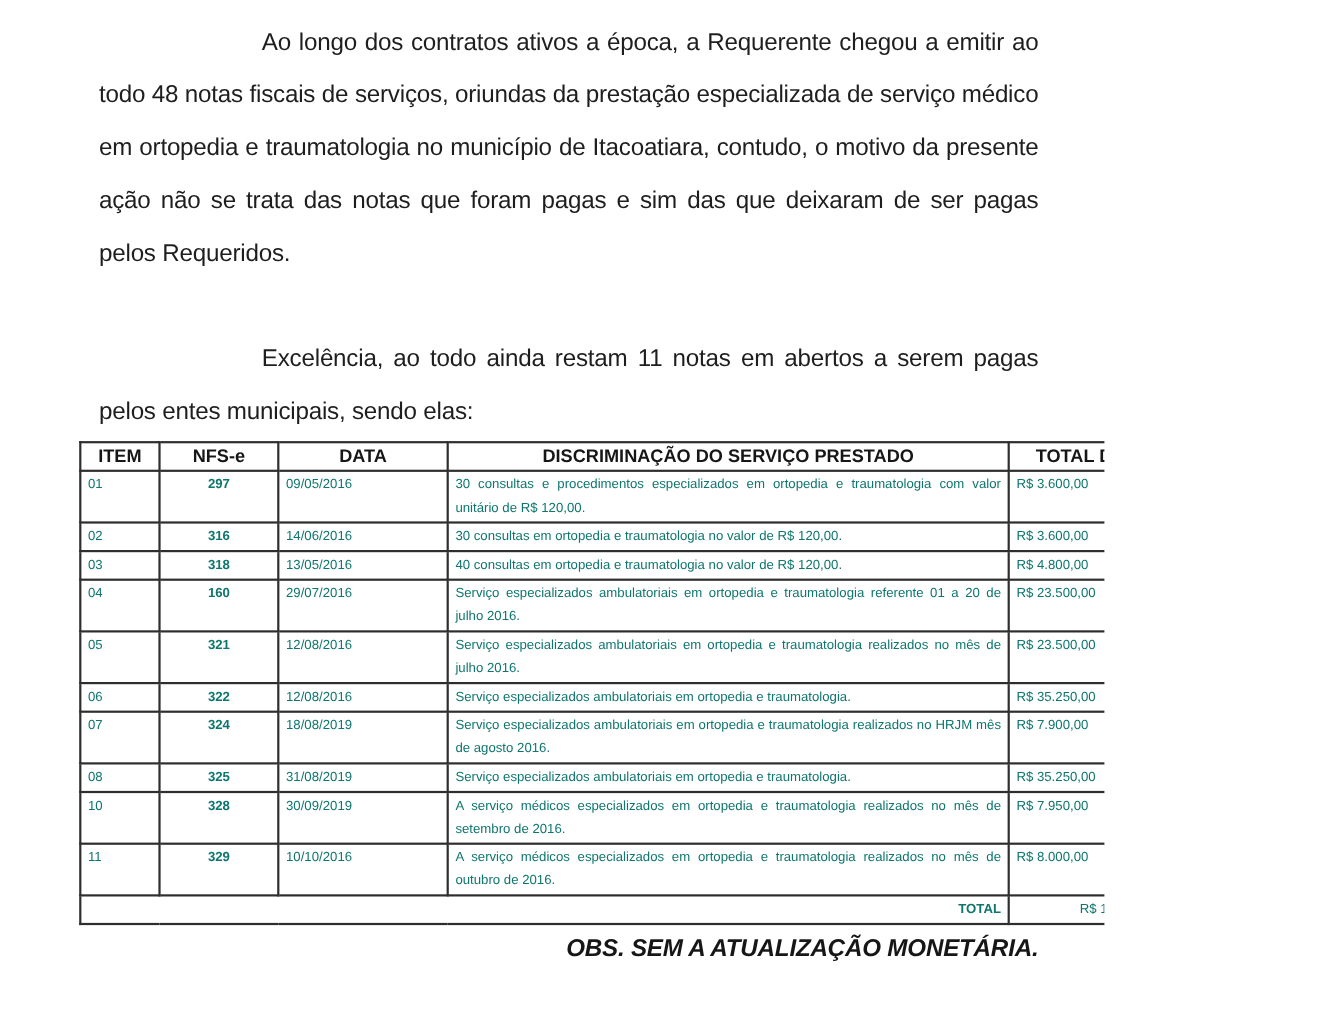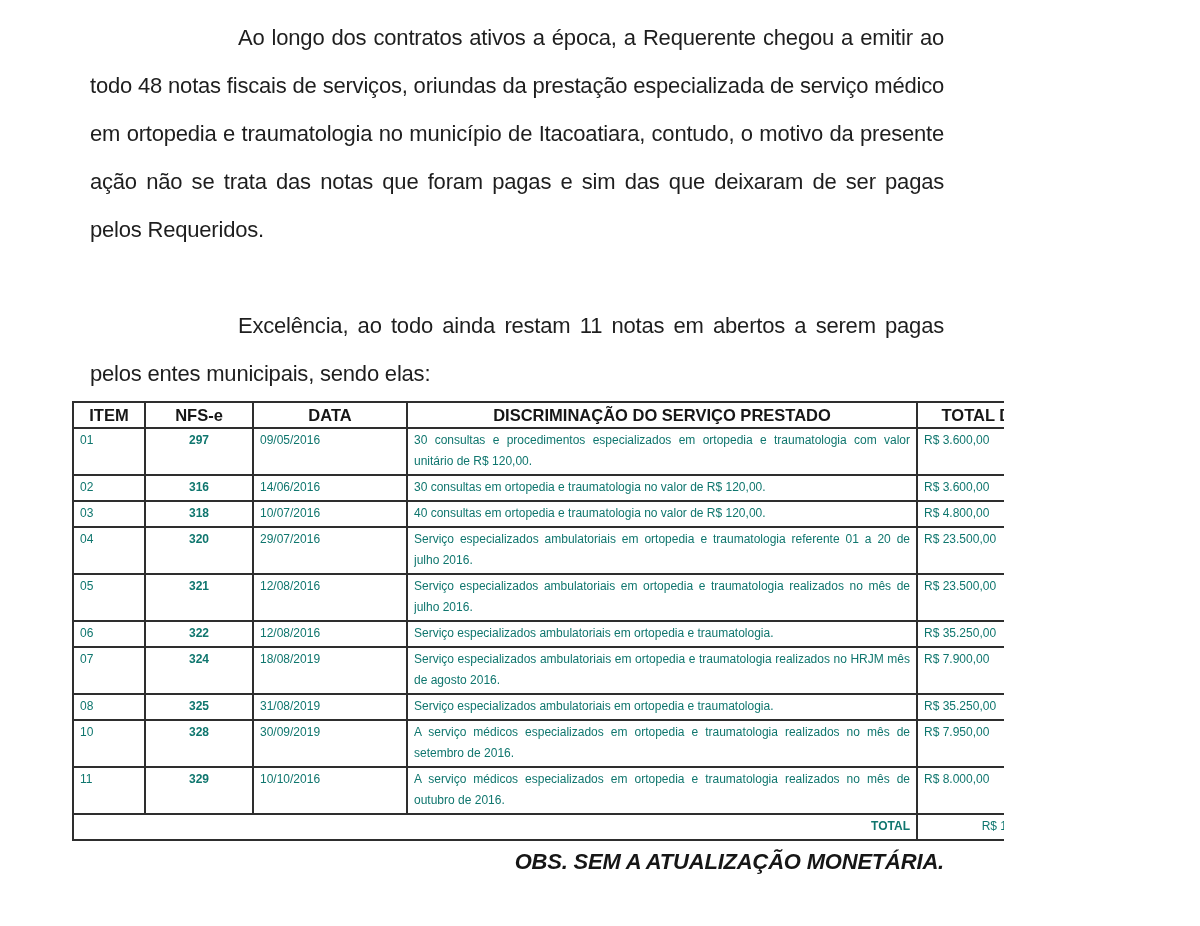--- a/index.html
+++ b/index.html
@@ -116,27 +116,27 @@
         <tr>
           <td class="c-item">02</td>
           <td class="c-nfse">316</td>
           <td class="c-date">14/06/2016</td>
           <td class="c-desc">30 consultas em ortopedia e traumatologia no valor de R$ 120,00.</td>
           <td class="c-total">R$ 3.600,00</td>
         </tr>
         <tr>
           <td class="c-item">03</td>
           <td class="c-nfse">318</td>
-          <td class="c-date">10/07/2016</td>
+          <td class="c-date">13/05/2016</td>
           <td class="c-desc">40 consultas em ortopedia e traumatologia no valor de R$ 120,00.</td>
           <td class="c-total">R$ 4.800,00</td>
         </tr>
         <tr>
           <td class="c-item">04</td>
-          <td class="c-nfse">320</td>
+          <td class="c-nfse">160</td>
           <td class="c-date">29/07/2016</td>
           <td class="c-desc">Serviço especializados ambulatoriais em ortopedia e traumatologia referente 01 a 20 de julho 2016.</td>
           <td class="c-total">R$ 23.500,00</td>
         </tr>
         <tr>
           <td class="c-item">05</td>
           <td class="c-nfse">321</td>
           <td class="c-date">12/08/2016</td>
           <td class="c-desc">Serviço especializados ambulatoriais em ortopedia e traumatologia realizados no mês de julho 2016.</td>
           <td class="c-total">R$ 23.500,00</td>

